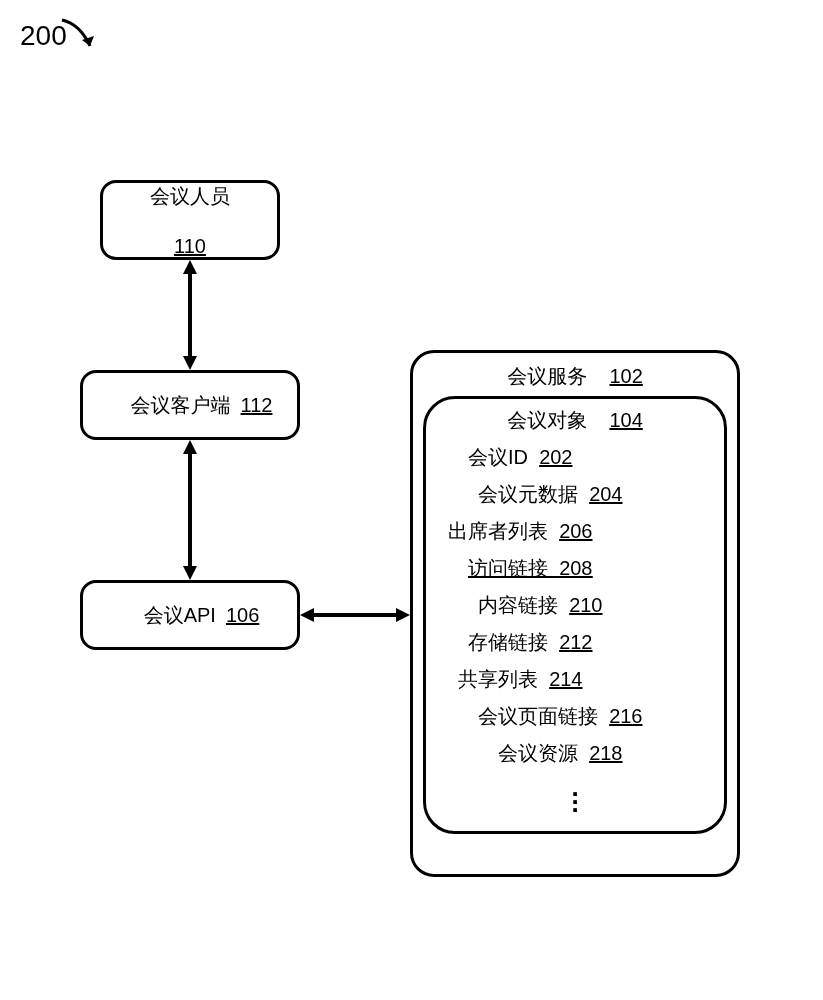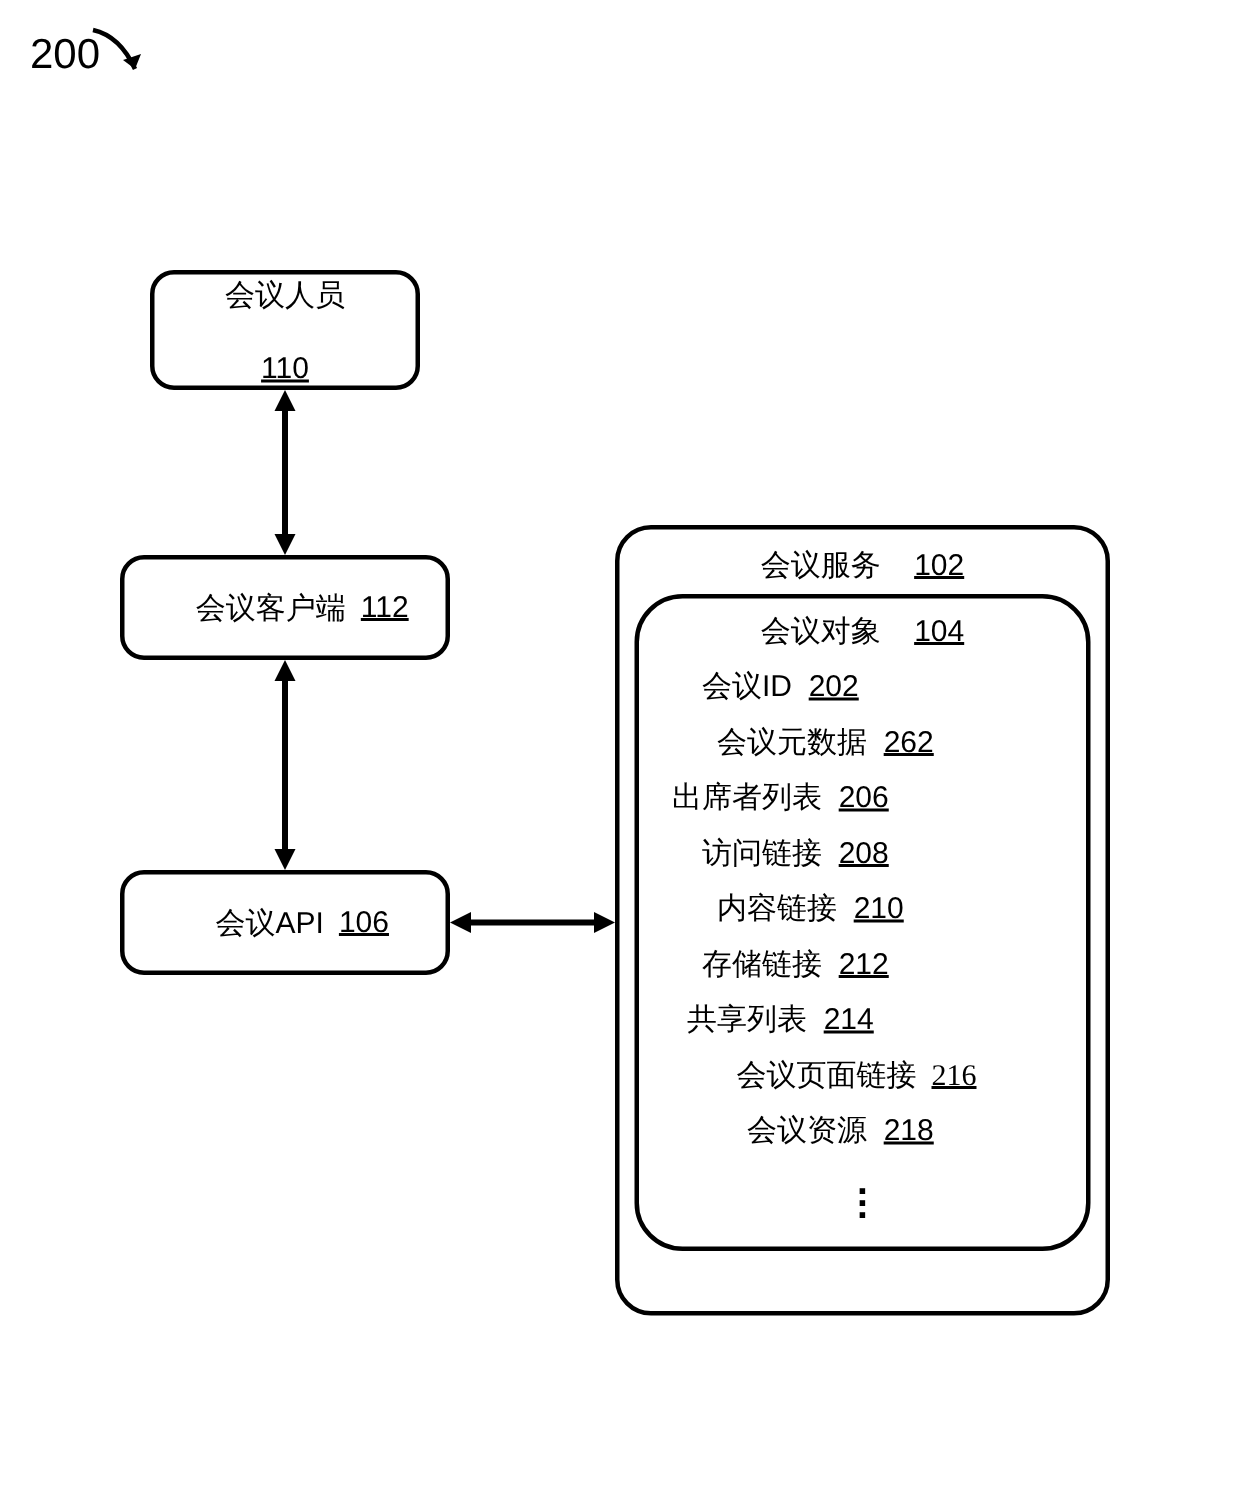--- a/index.html
+++ b/index.html
@@ -145,27 +145,27 @@
 
     <div class="inner-object">
       <div class="inner-title">
         <span>会议对象</span>
         &nbsp;&nbsp;
         <span class="ref">104</span>
       </div>
       <div class="attr-list">
 
       <div class="attr" style="margin-left: 20px;"><span>会议ID</span>&nbsp;&nbsp;<span class="ref">202</span></div>
-          <div class="attr" style="margin-left: 30px;"><span>会议元数据</span>&nbsp;&nbsp;<span class="ref">262</span></div>
+          <div class="attr" style="margin-left: 30px;"><span>会议元数据</span>&nbsp;&nbsp;<span class="ref">204</span></div>
           <div class="attr" style="margin-left: 0px;"><span>出席者列表</span>&nbsp;&nbsp;<span class="ref">206</span></div>
-          <div class="attr" style="margin-left: 20px;"><span>访问链接</span>&nbsp;&nbsp;<span class="ref">208</span></div>
+          <div class="attr" style="margin-left: 20px; text-decoration: underline;"><span>访问链接</span>&nbsp;&nbsp;<span class="ref">208</span></div>
           <div class="attr" style="margin-left: 30px;"><span>内容链接</span>&nbsp;&nbsp;<span class="ref">210</span></div>
           <div class="attr" style="margin-left: 20px;"><span>存储链接</span>&nbsp;&nbsp;<span class="ref">212</span></div>
           <div class="attr" style="margin-left: 10px;"><span>共享列表</span>&nbsp;&nbsp;<span class="ref">214</span></div>
-          <div class="attr" style="margin-left: 43px; font-family: Liberation Serif, serif;"><span>会议页面链接</span>&nbsp;&nbsp;<span class="ref">216</span></div>
+          <div class="attr" style="margin-left: 30px;"><span>会议页面链接</span>&nbsp;&nbsp;<span class="ref">216</span></div>
           <div class="attr" style="margin-left: 50px;"><span>会议资源</span>&nbsp;&nbsp;<span class="ref">218</span></div>
         </div>
       <div class="ellipsis">
         .<br>.<br>.
       </div>
     </div>
   </div>
 
 </div>
 

